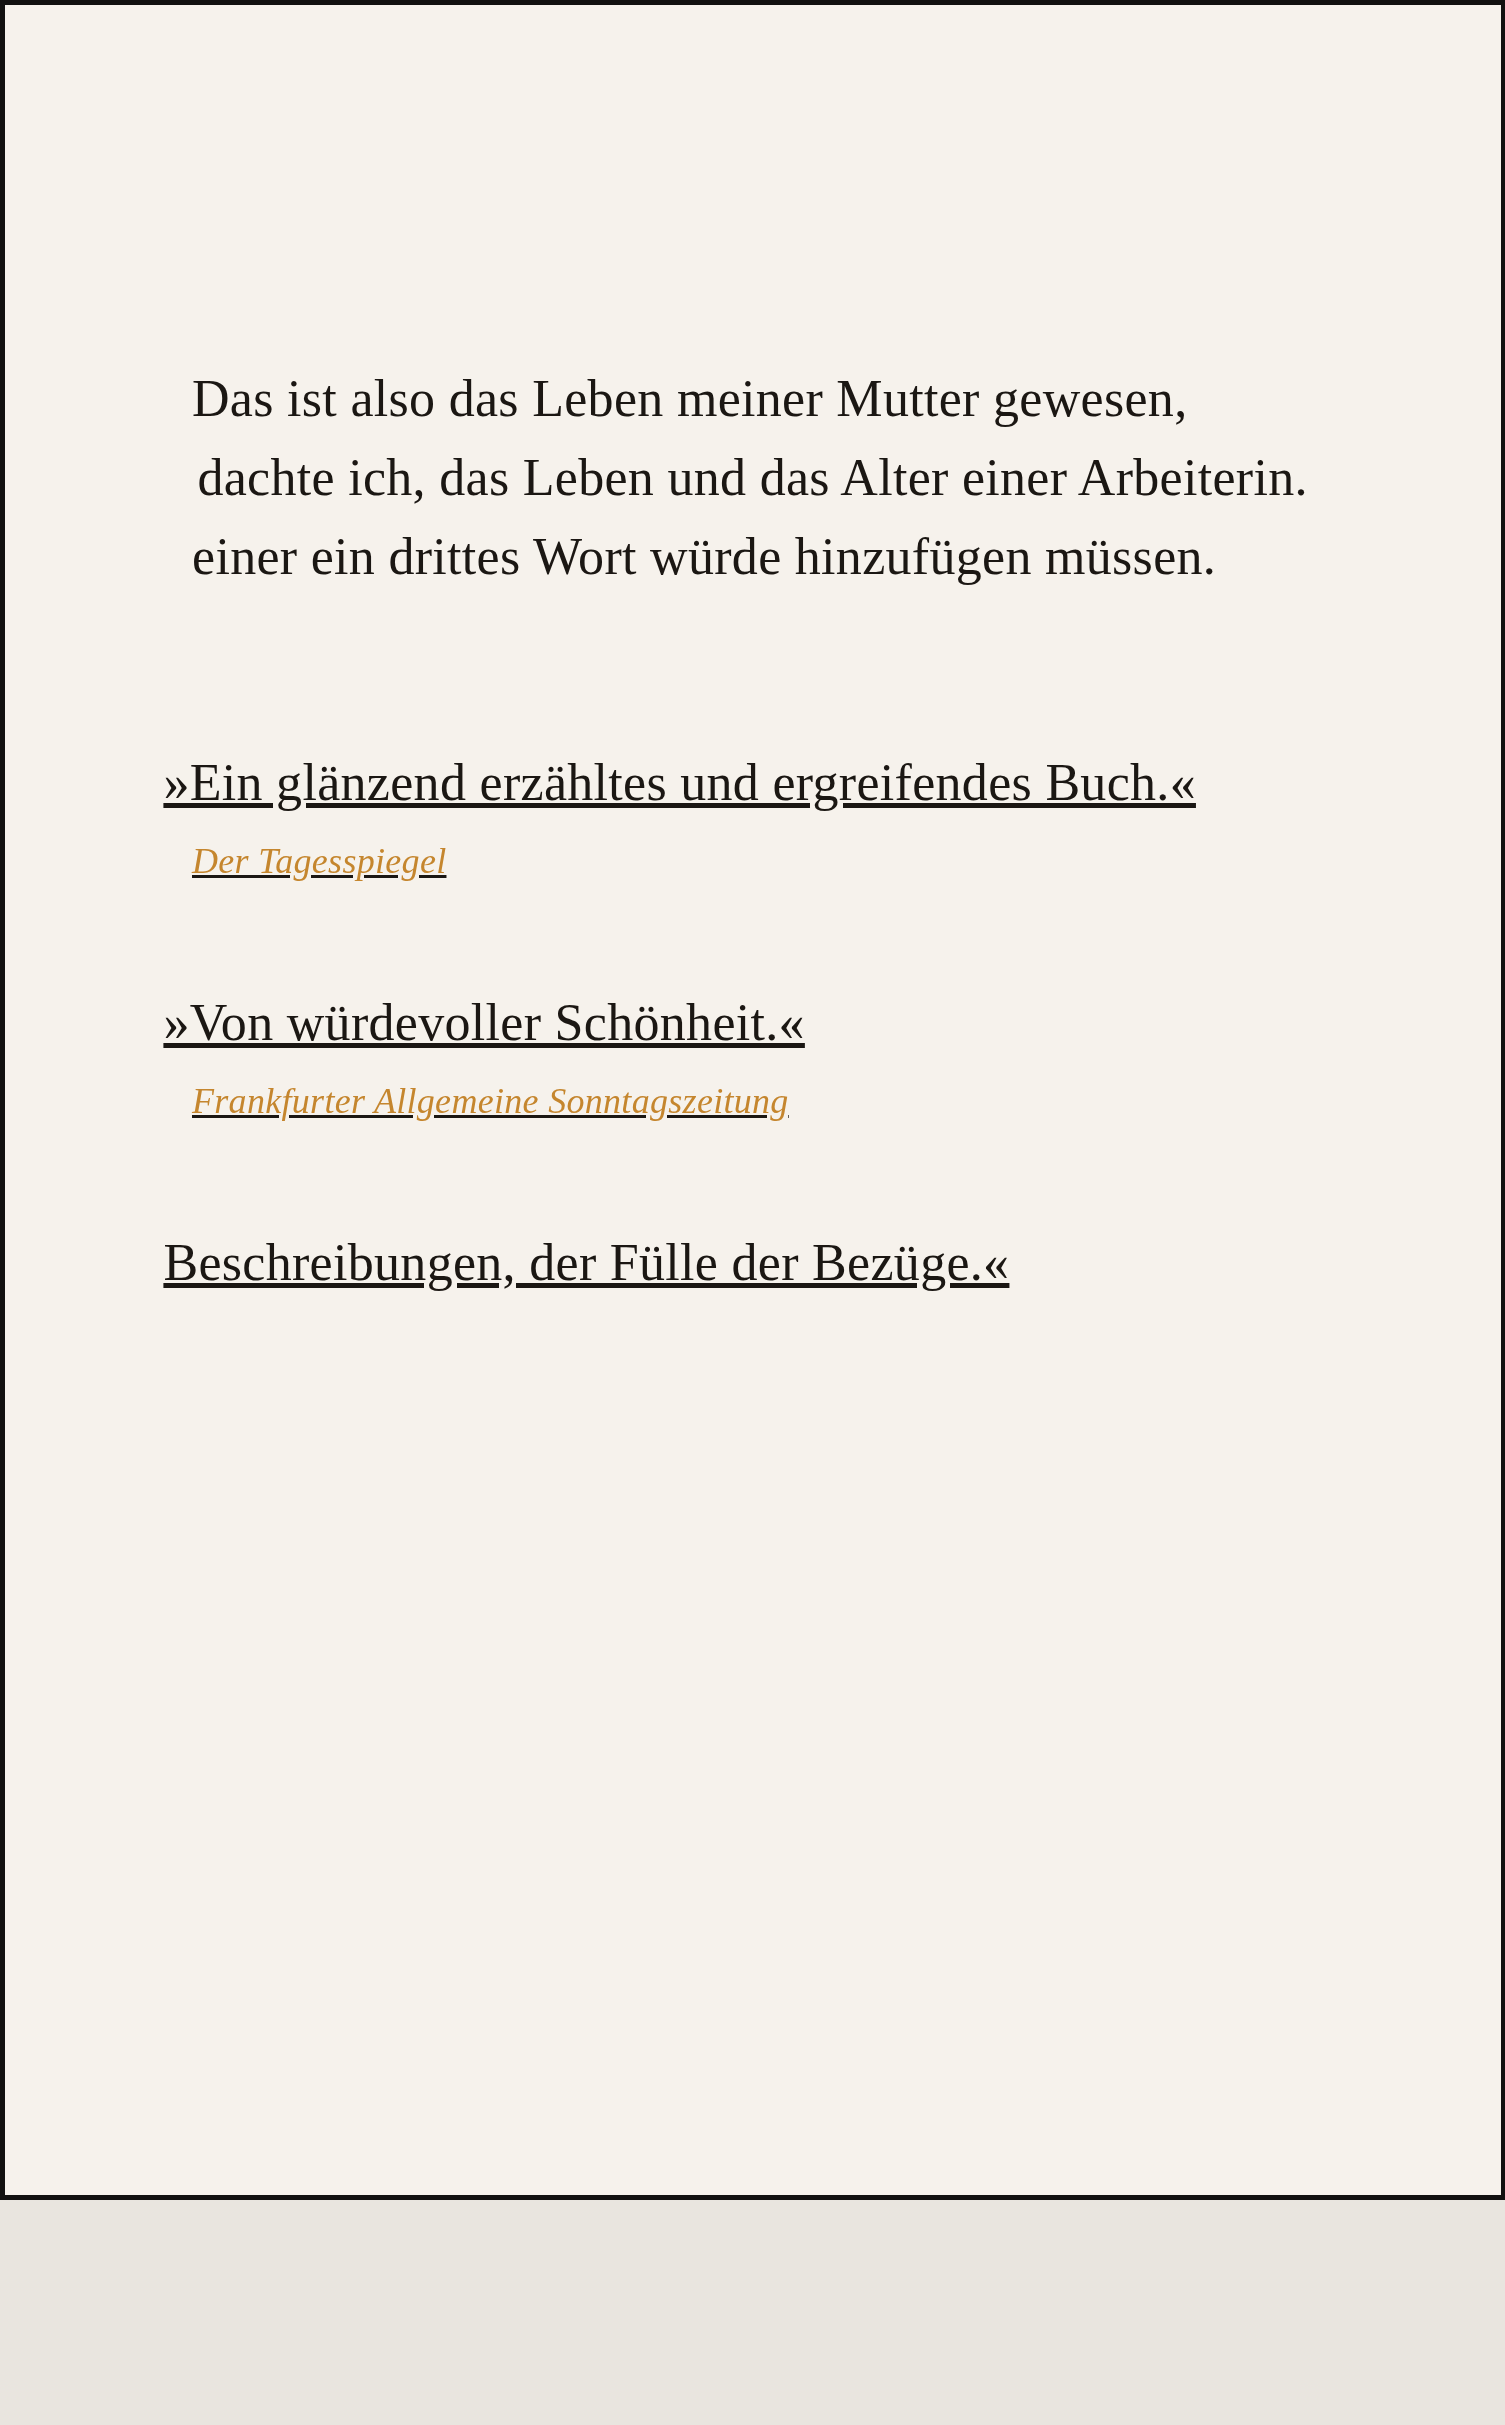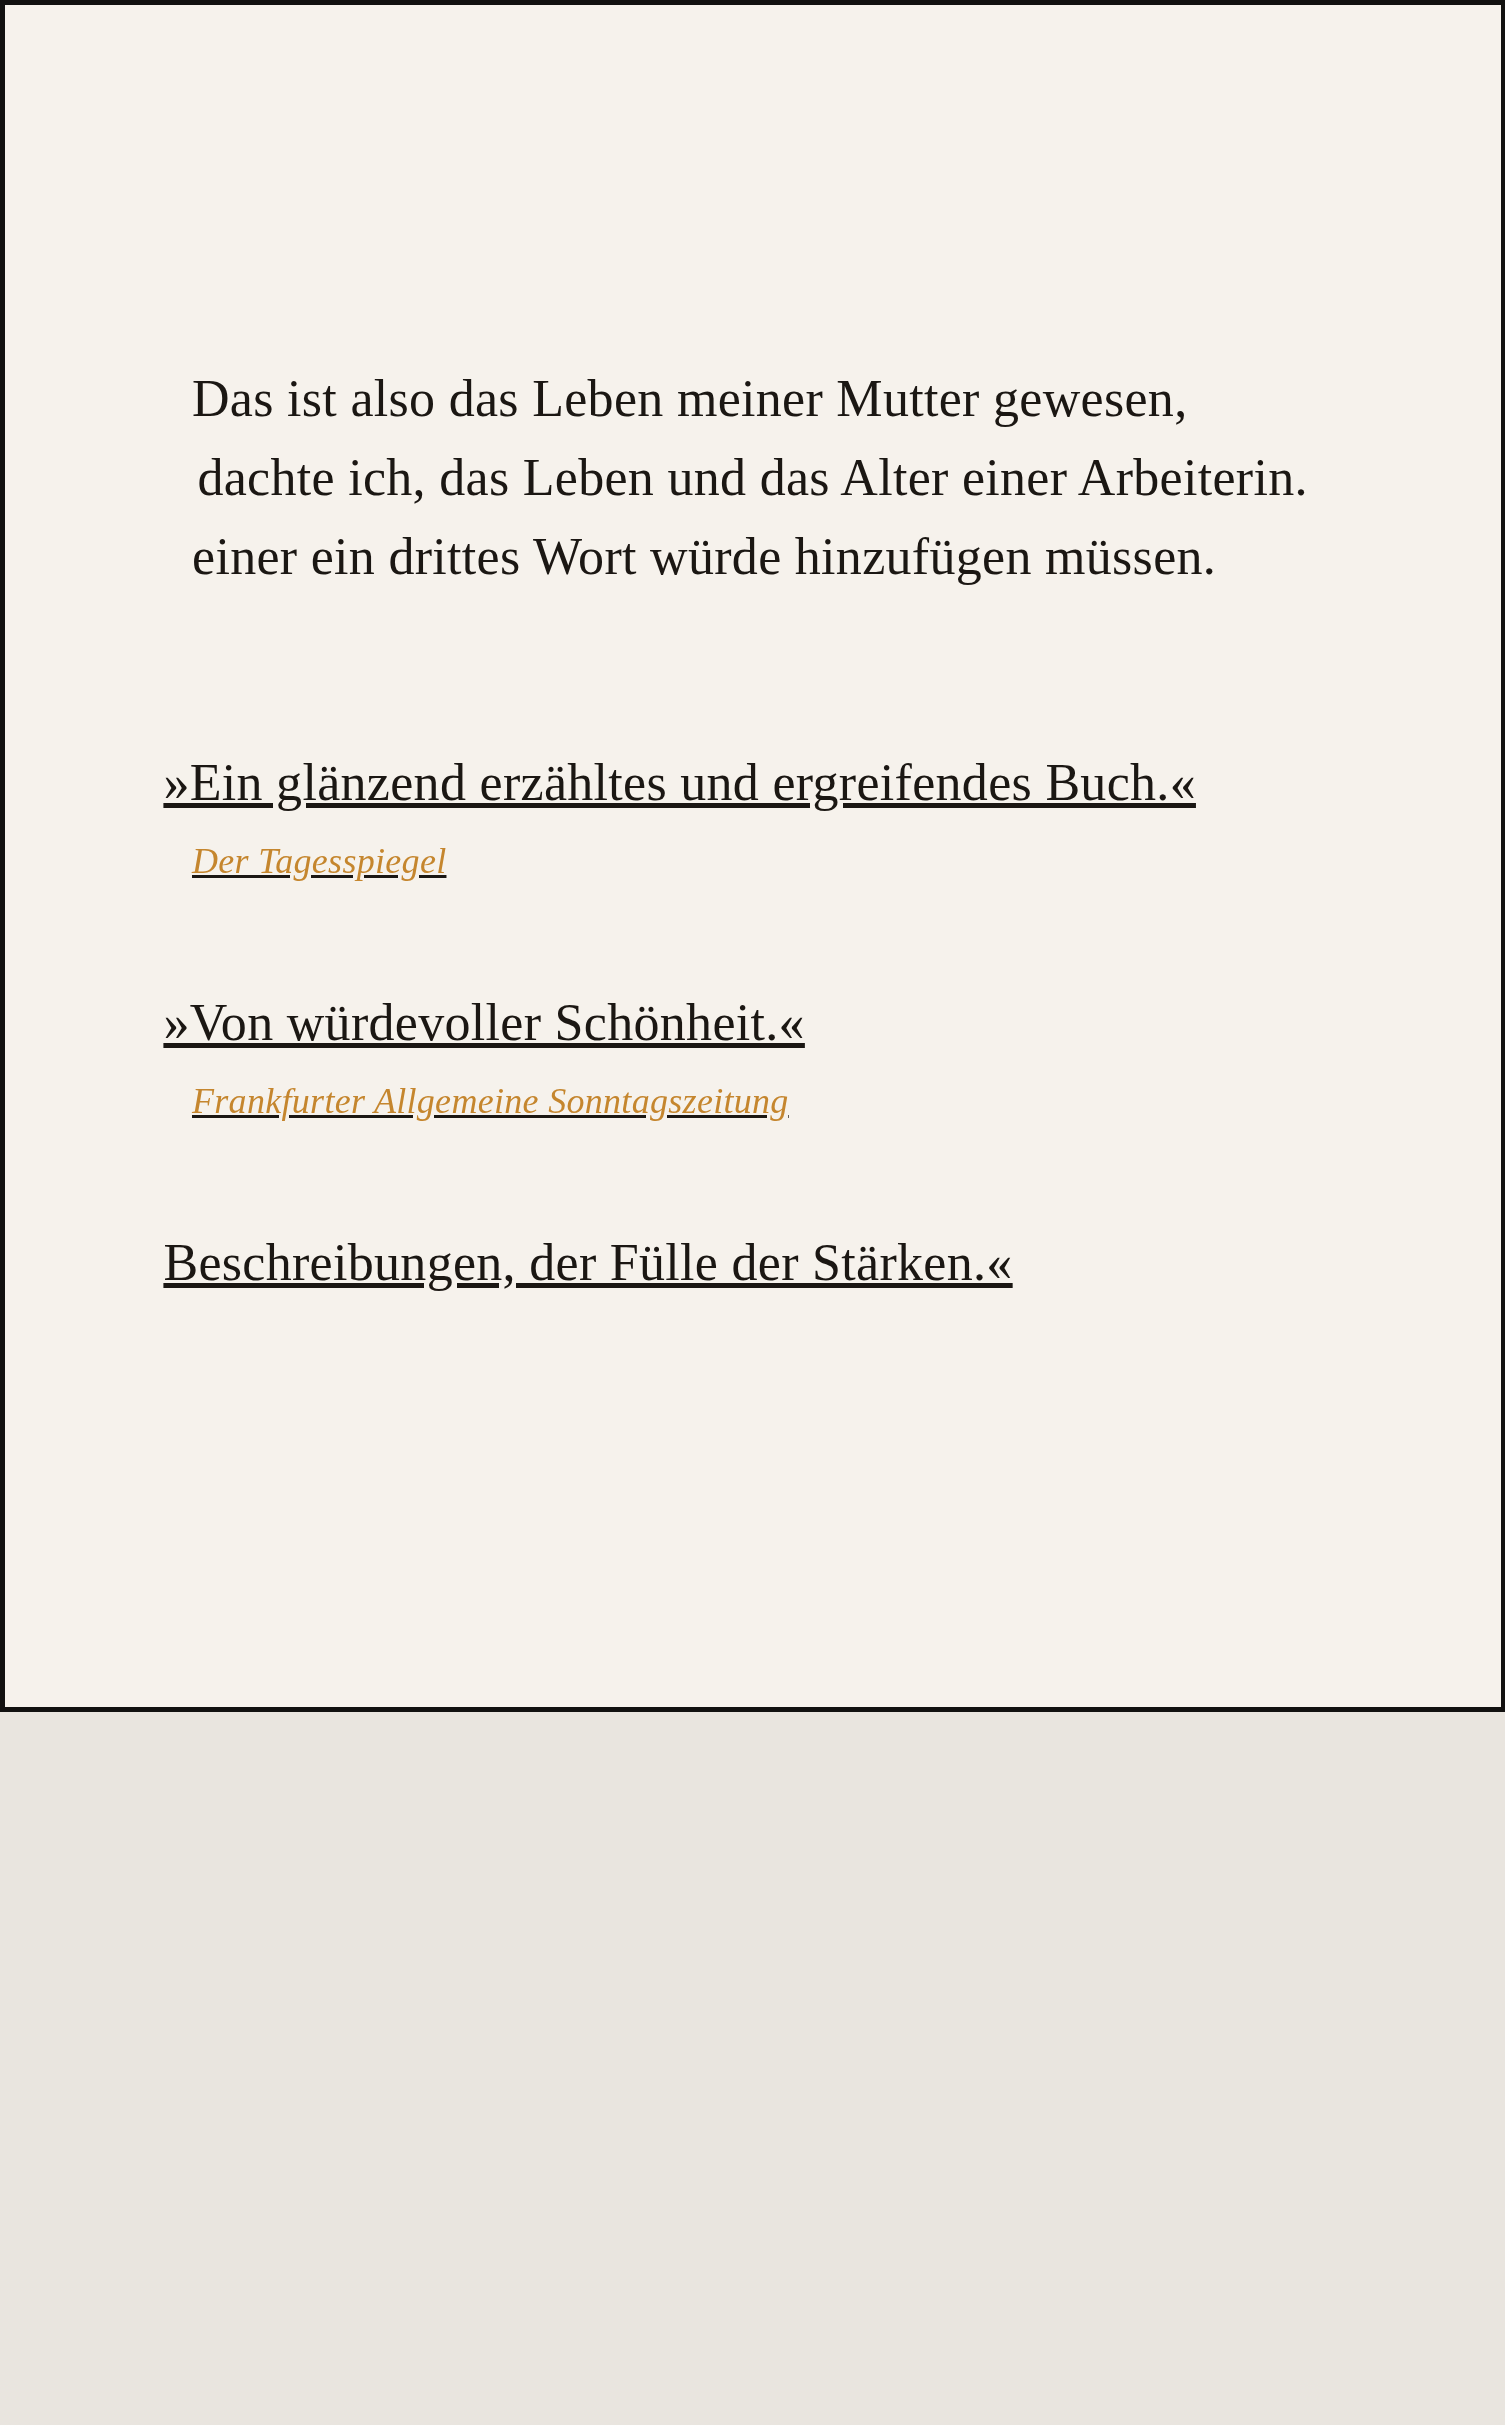--- a/index.html
+++ b/index.html
@@ -9,21 +9,21 @@
     --accent: #c5862e;
   }
   * { margin: 0; padding: 0; box-sizing: border-box; }
   html, body {
     background: #e9e5df;
     font-family: "Liberation Serif", "DejaVu Serif", serif;
   }
   .page {
     position: relative;
     width: 1506px;
-    height: 1712px;
+    height: 2200px;
     background: var(--bg);
     border: 5.4px solid var(--frame);
     overflow: hidden;
   }
   .content {
     padding: 354px 162px 0 187px;
     color: var(--ink);
   }
   .line {
     display: block;
@@ -74,19 +74,19 @@
 
     <div class="review">
       <div class="quote">
         <span class="line">»Von würdevoller Schönheit.«</span>
       </div>
       <span class="source">Frankfurter Allgemeine Sonntagszeitung</span>
     </div>
 
     <div class="review">
       <div class="quote">
-        <span class="line">Beschreibungen, der Fülle der Stärken.«</span>
+        <span class="line">Beschreibungen, der Fülle der Bezüge.«</span>
       </div>
     </div>
 
   </div>
 </div>
 
 
 </body></html>

